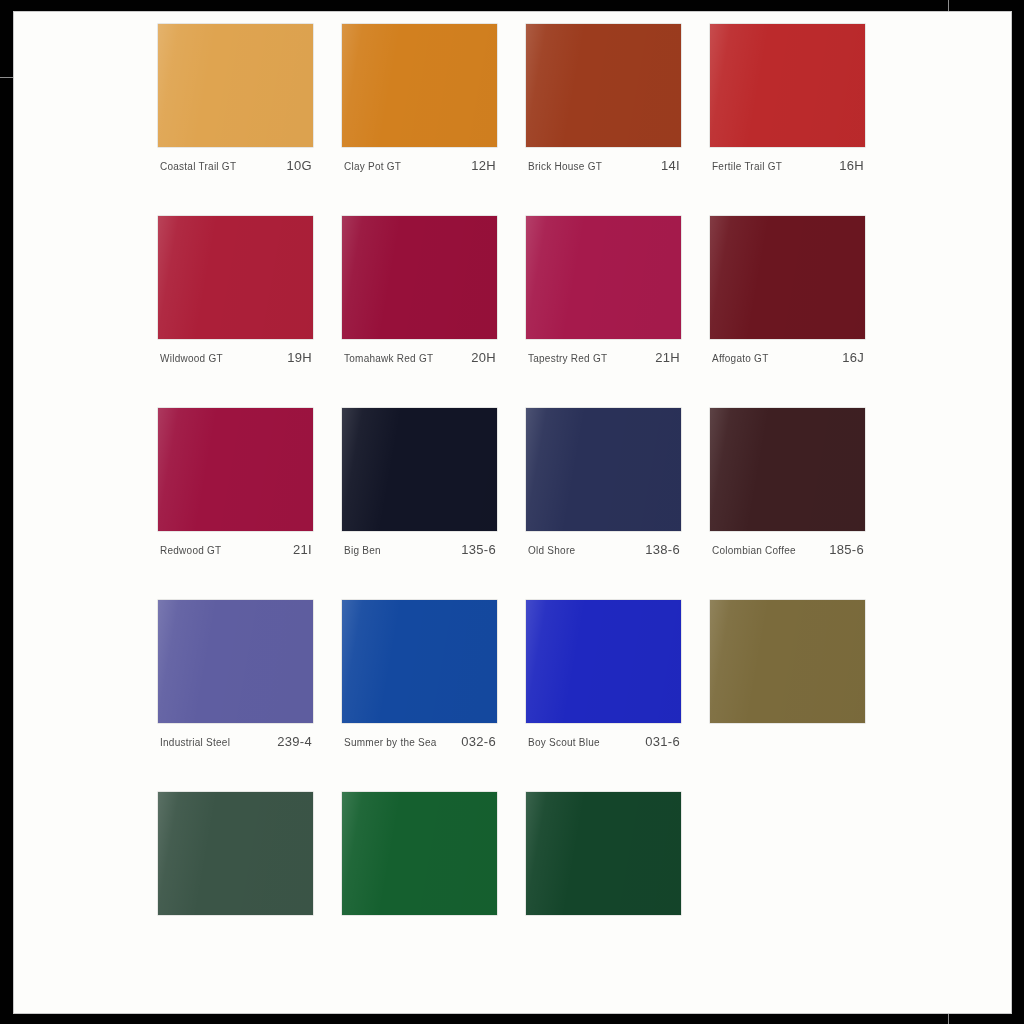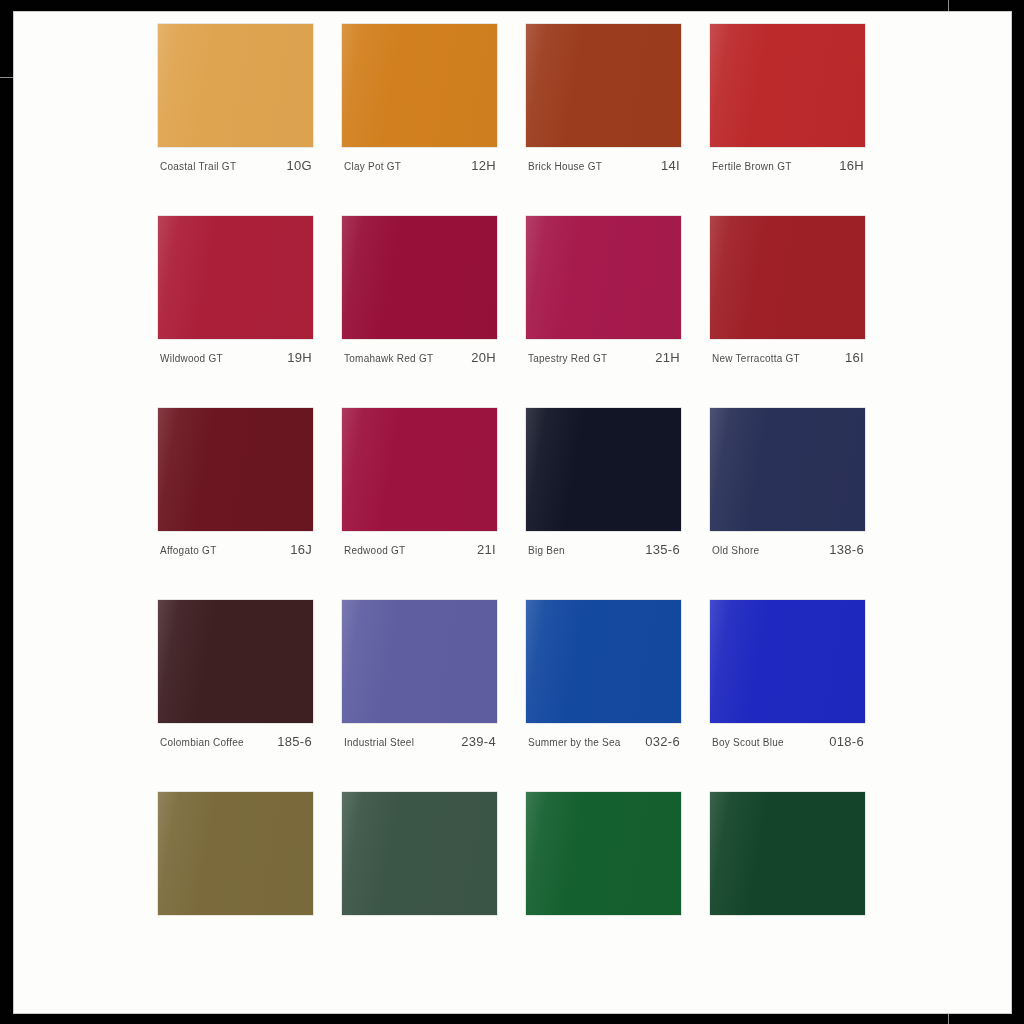--- a/index.html
+++ b/index.html
@@ -121,21 +121,21 @@
         <div class="swatch-cell">
           <div class="swatch-chip" style="background-color: rgb(156, 60, 30);"></div>
           <div class="swatch-meta">
             <span class="swatch-name">Brick House GT</span>
             <span class="swatch-code">14I</span>
           </div>
         </div>
         <div class="swatch-cell">
           <div class="swatch-chip" style="background-color: rgb(188, 42, 44);"></div>
           <div class="swatch-meta">
-            <span class="swatch-name">Fertile Brown GT</span>
+            <span class="swatch-name">Fertile Trail GT</span>
             <span class="swatch-code">16H</span>
           </div>
         </div>
         <div class="swatch-cell">
           <div class="swatch-chip" style="background-color: rgb(172, 31, 57);"></div>
           <div class="swatch-meta">
             <span class="swatch-name">Wildwood GT</span>
             <span class="swatch-code">19H</span>
           </div>
         </div>
@@ -147,27 +147,20 @@
           </div>
         </div>
         <div class="swatch-cell">
           <div class="swatch-chip" style="background-color: rgb(166, 26, 76);"></div>
           <div class="swatch-meta">
             <span class="swatch-name">Tapestry Red GT</span>
             <span class="swatch-code">21H</span>
           </div>
         </div>
         <div class="swatch-cell">
-          <div class="swatch-chip" style="background-color: rgb(159, 32, 39);"></div>
-          <div class="swatch-meta">
-            <span class="swatch-name">New Terracotta GT</span>
-            <span class="swatch-code">16I</span>
-          </div>
-        </div>
-        <div class="swatch-cell">
           <div class="swatch-chip" style="background-color: rgb(107, 22, 32);"></div>
           <div class="swatch-meta">
             <span class="swatch-name">Affogato GT</span>
             <span class="swatch-code">16J</span>
           </div>
         </div>
         <div class="swatch-cell">
           <div class="swatch-chip" style="background-color: rgb(157, 19, 64);"></div>
           <div class="swatch-meta">
             <span class="swatch-name">Redwood GT</span>
@@ -206,21 +199,21 @@
           <div class="swatch-chip" style="background-color: rgb(20, 73, 160);"></div>
           <div class="swatch-meta">
             <span class="swatch-name">Summer by the Sea</span>
             <span class="swatch-code">032-6</span>
           </div>
         </div>
         <div class="swatch-cell">
           <div class="swatch-chip" style="background-color: rgb(31, 40, 192);"></div>
           <div class="swatch-meta">
             <span class="swatch-name">Boy Scout Blue</span>
-            <span class="swatch-code">018-6</span>
+            <span class="swatch-code">031-6</span>
           </div>
         </div>
         <div class="swatch-cell">
           <div class="swatch-chip" style="background-color: rgb(123, 107, 60);"></div>
         </div>
         <div class="swatch-cell">
           <div class="swatch-chip" style="background-color: rgb(59, 85, 71);"></div>
         </div>
         <div class="swatch-cell">
           <div class="swatch-chip" style="background-color: rgb(21, 96, 47);"></div>

